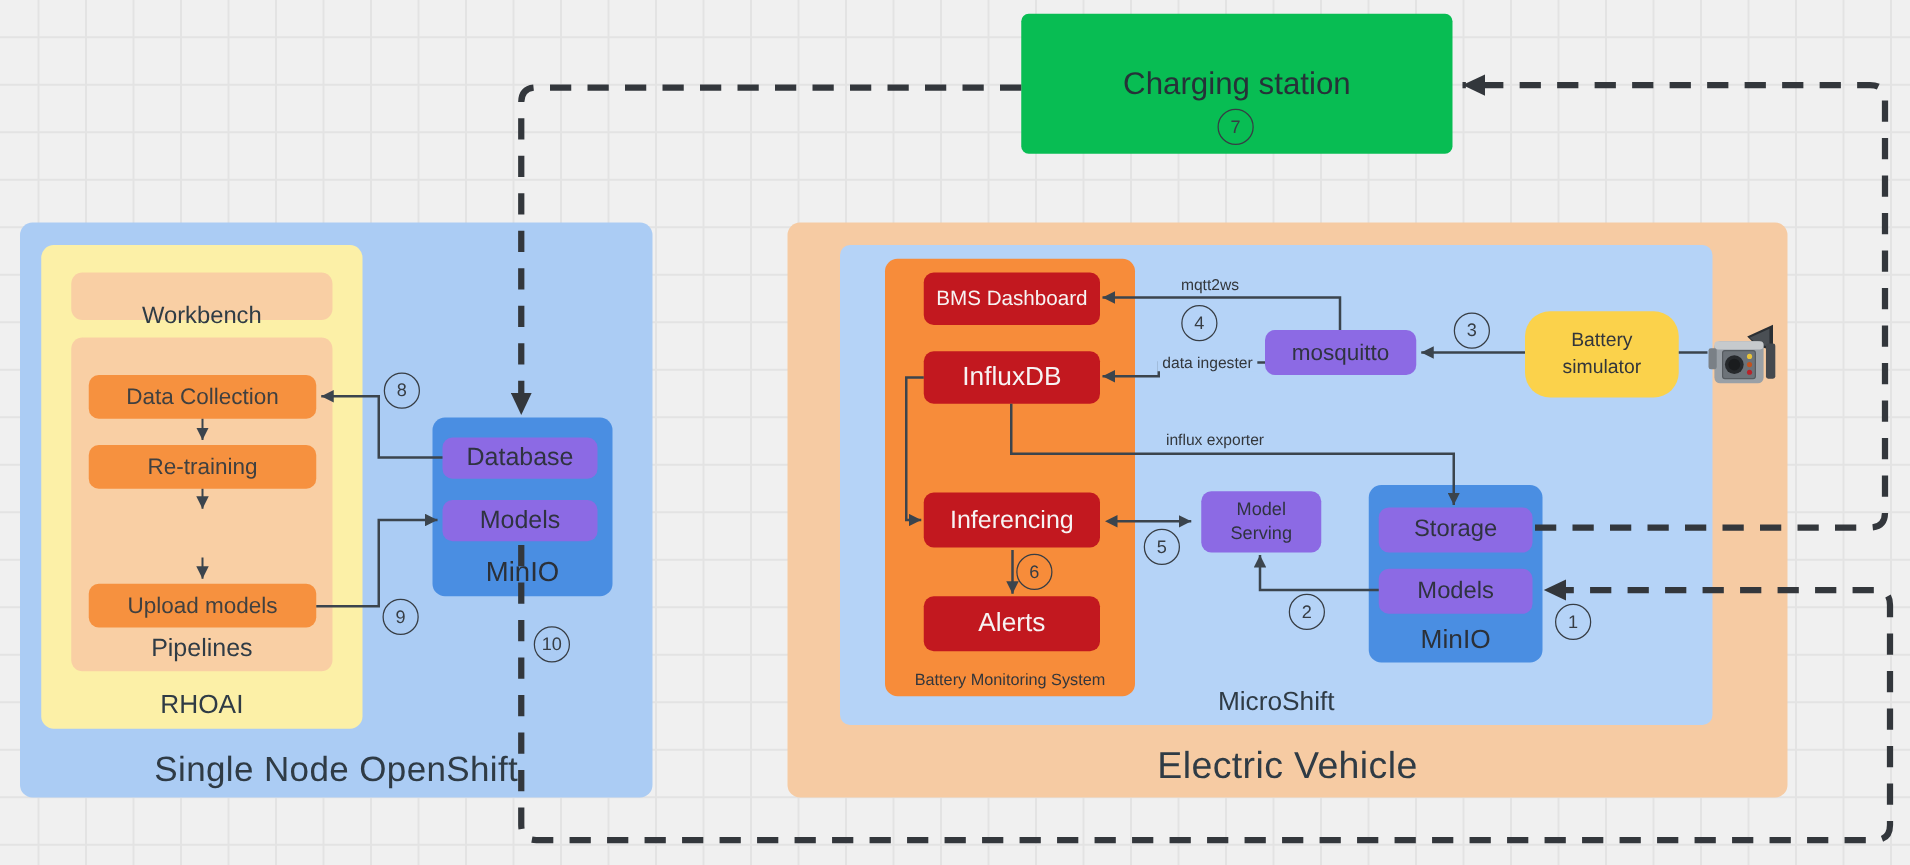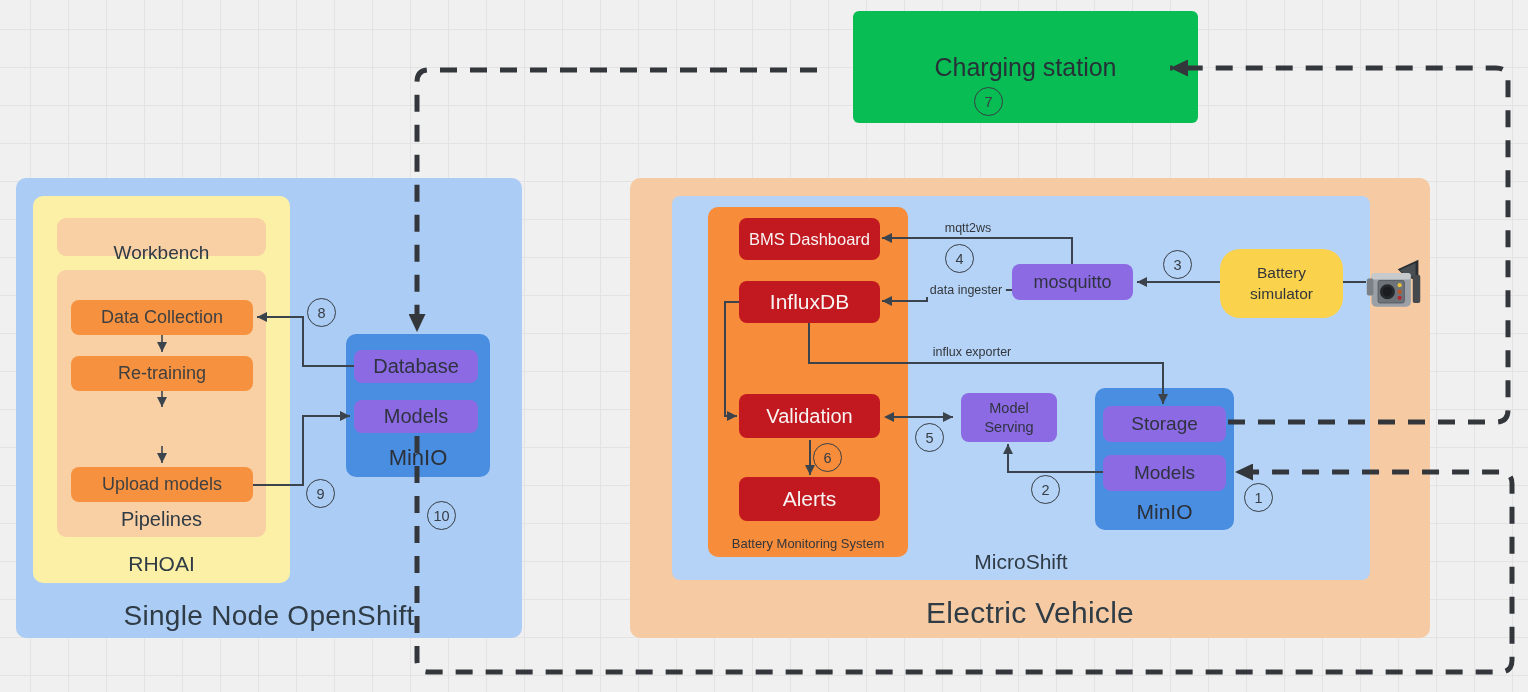--- a/index.html
+++ b/index.html
@@ -58,21 +58,21 @@
   }
   #lines { position: absolute; left: 0; top: 0; z-index: 20; pointer-events: none; }
   #lines path, #lines polygon { pointer-events: stroke; }
   .title-lg { font-size: 28px; font-weight: 400; letter-spacing: 0.3px; }
 </style>
 </head>
 <body>
 
 <div id="canvas">
 
-  <div class="node green" style="left:817px; top:11px; width:345px; height:112px; flex-direction:column;margin-left:36px;">
+  <div class="node green" style="left:817px; top:11px; width:345px; height:112px; flex-direction:column;">
     <span style="font-size:25px; color:#263238;">Charging station</span>
   </div>
 
   <div class="abs sno" style="left:16px; top:178px; width:506px; height:460px;">
     <div class="container-label title-lg" style="bottom:6px;">Single Node OpenShift</div>
   </div>
 
   <div class="abs rhoai" style="left:33px; top:196px; width:257px; height:387px;">
     <div class="container-label" style="bottom:7px; font-size:21px;">RHOAI</div>
   </div>
@@ -116,21 +116,21 @@
   <div class="abs bms" style="left:708px; top:207px; width:200px; height:350px;">
     <div class="container-label" style="bottom:6px; font-size:13px; color:#33363b;">Battery Monitoring System</div>
   </div>
   <div class="node red" style="left:739px; top:218px; width:141px; height:42px;">
     <span style="font-size:16.5px;">BMS Dashboard</span>
   </div>
   <div class="node red" style="left:739px; top:281px; width:141px; height:42px;">
     <span style="font-size:21px;">InfluxDB</span>
   </div>
   <div class="node red" style="left:739px; top:394px; width:141px; height:44px;">
-    <span style="font-size:20px;">Validation</span>
+    <span style="font-size:20px;">Inferencing</span>
   </div>
   <div class="node red" style="left:739px; top:477px; width:141px; height:44px;">
     <span style="font-size:21px;">Alerts</span>
   </div>
 
   <div class="node purple" style="left:1012px; top:264px; width:121px; height:36px;">
     <span style="font-size:18px;">mosquitto</span>
   </div>
   <div class="node purple" style="left:961px; top:393px; width:96px; height:49px;">
     <span style="font-size:14.5px; line-height:1.25; display:block; width:60px;">Model Serving</span>

